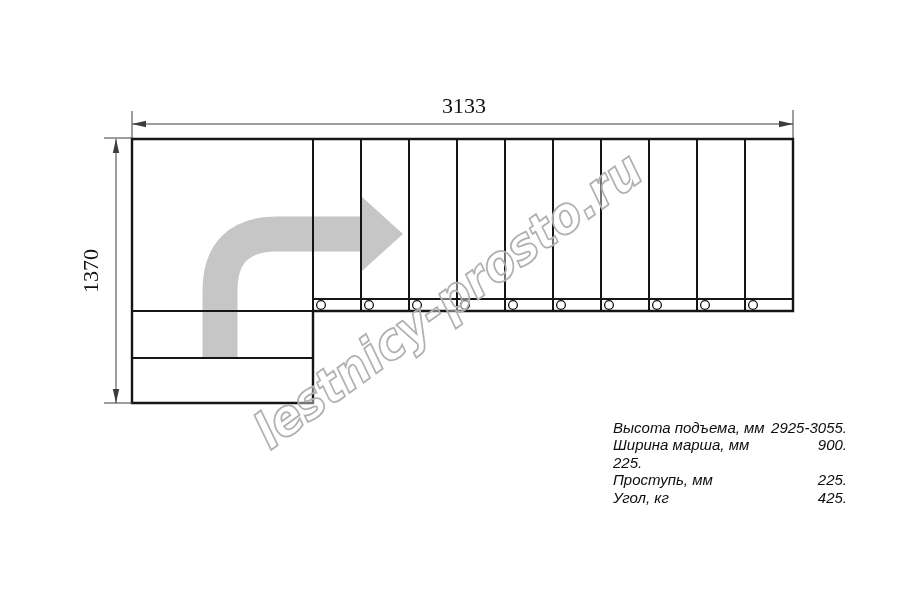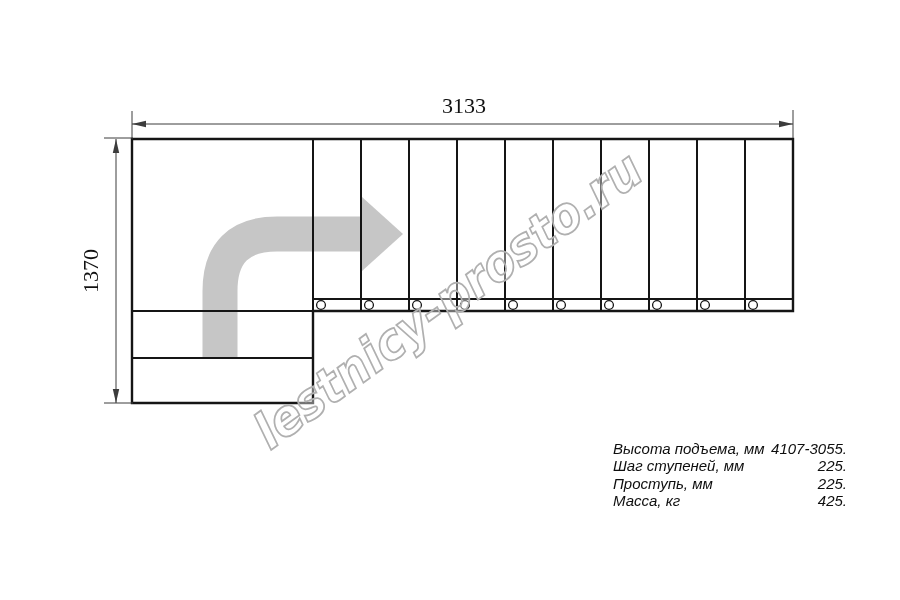--- a/index.html
+++ b/index.html
@@ -45,21 +45,21 @@
     font-family:"DejaVu Sans",sans-serif;
     font-weight:bold;
     font-style:italic;
     font-size:50px;
     text-anchor:middle;
   }
 
   
   .spec-table{
     position:absolute;
-    left:613px;top:440px;width:234px;
+    left:613px;top:419px;width:234px;
     font-family:"Liberation Sans",sans-serif;
     font-style:italic;
     font-size:15px;
     line-height:17.4px;
     color:#0e0e0e;
   }
   .spec-row{display:flex;justify-content:space-between;white-space:nowrap;}
   .spec-label{text-align:left;}
   .spec-value{text-align:right;}
 </style>
@@ -122,28 +122,31 @@
       <polygon class="dim-arrow" points="116,403 112.8,389 119.2,389"></polygon>
       <text class="dim-text" transform="translate(98,271) rotate(-90)">1370</text>
     </g>
 
     <text class="watermark-text" transform="translate(458,314) rotate(-36)" textLength="465" lengthAdjust="spacingAndGlyphs">lestnicy-prosto.ru</text>
   </svg>
 
   <div class="spec-table" id="spec-table">
       <div class="spec-row">
         <span class="spec-label">Высота подъема, мм</span>
-        <span class="spec-value">4107-3055.</span>
+        <span class="spec-value">2925-3055.</span>
       </div>
       <div class="spec-row">
-        <span class="spec-label">Шаг ступеней, мм</span>
+        <span class="spec-label">Ширина марша, мм</span>
+        <span class="spec-value">900.</span>
+      </div>
+      <div class="spec-row">
         <span class="spec-value">225.</span>
       </div>
       <div class="spec-row">
         <span class="spec-label">Проступь, мм</span>
         <span class="spec-value">225.</span>
       </div>
       <div class="spec-row">
-        <span class="spec-label">Масса, кг</span>
+        <span class="spec-label">Угол, кг</span>
         <span class="spec-value">425.</span>
       </div>
     </div>
 </div>
 
 </body></html>

